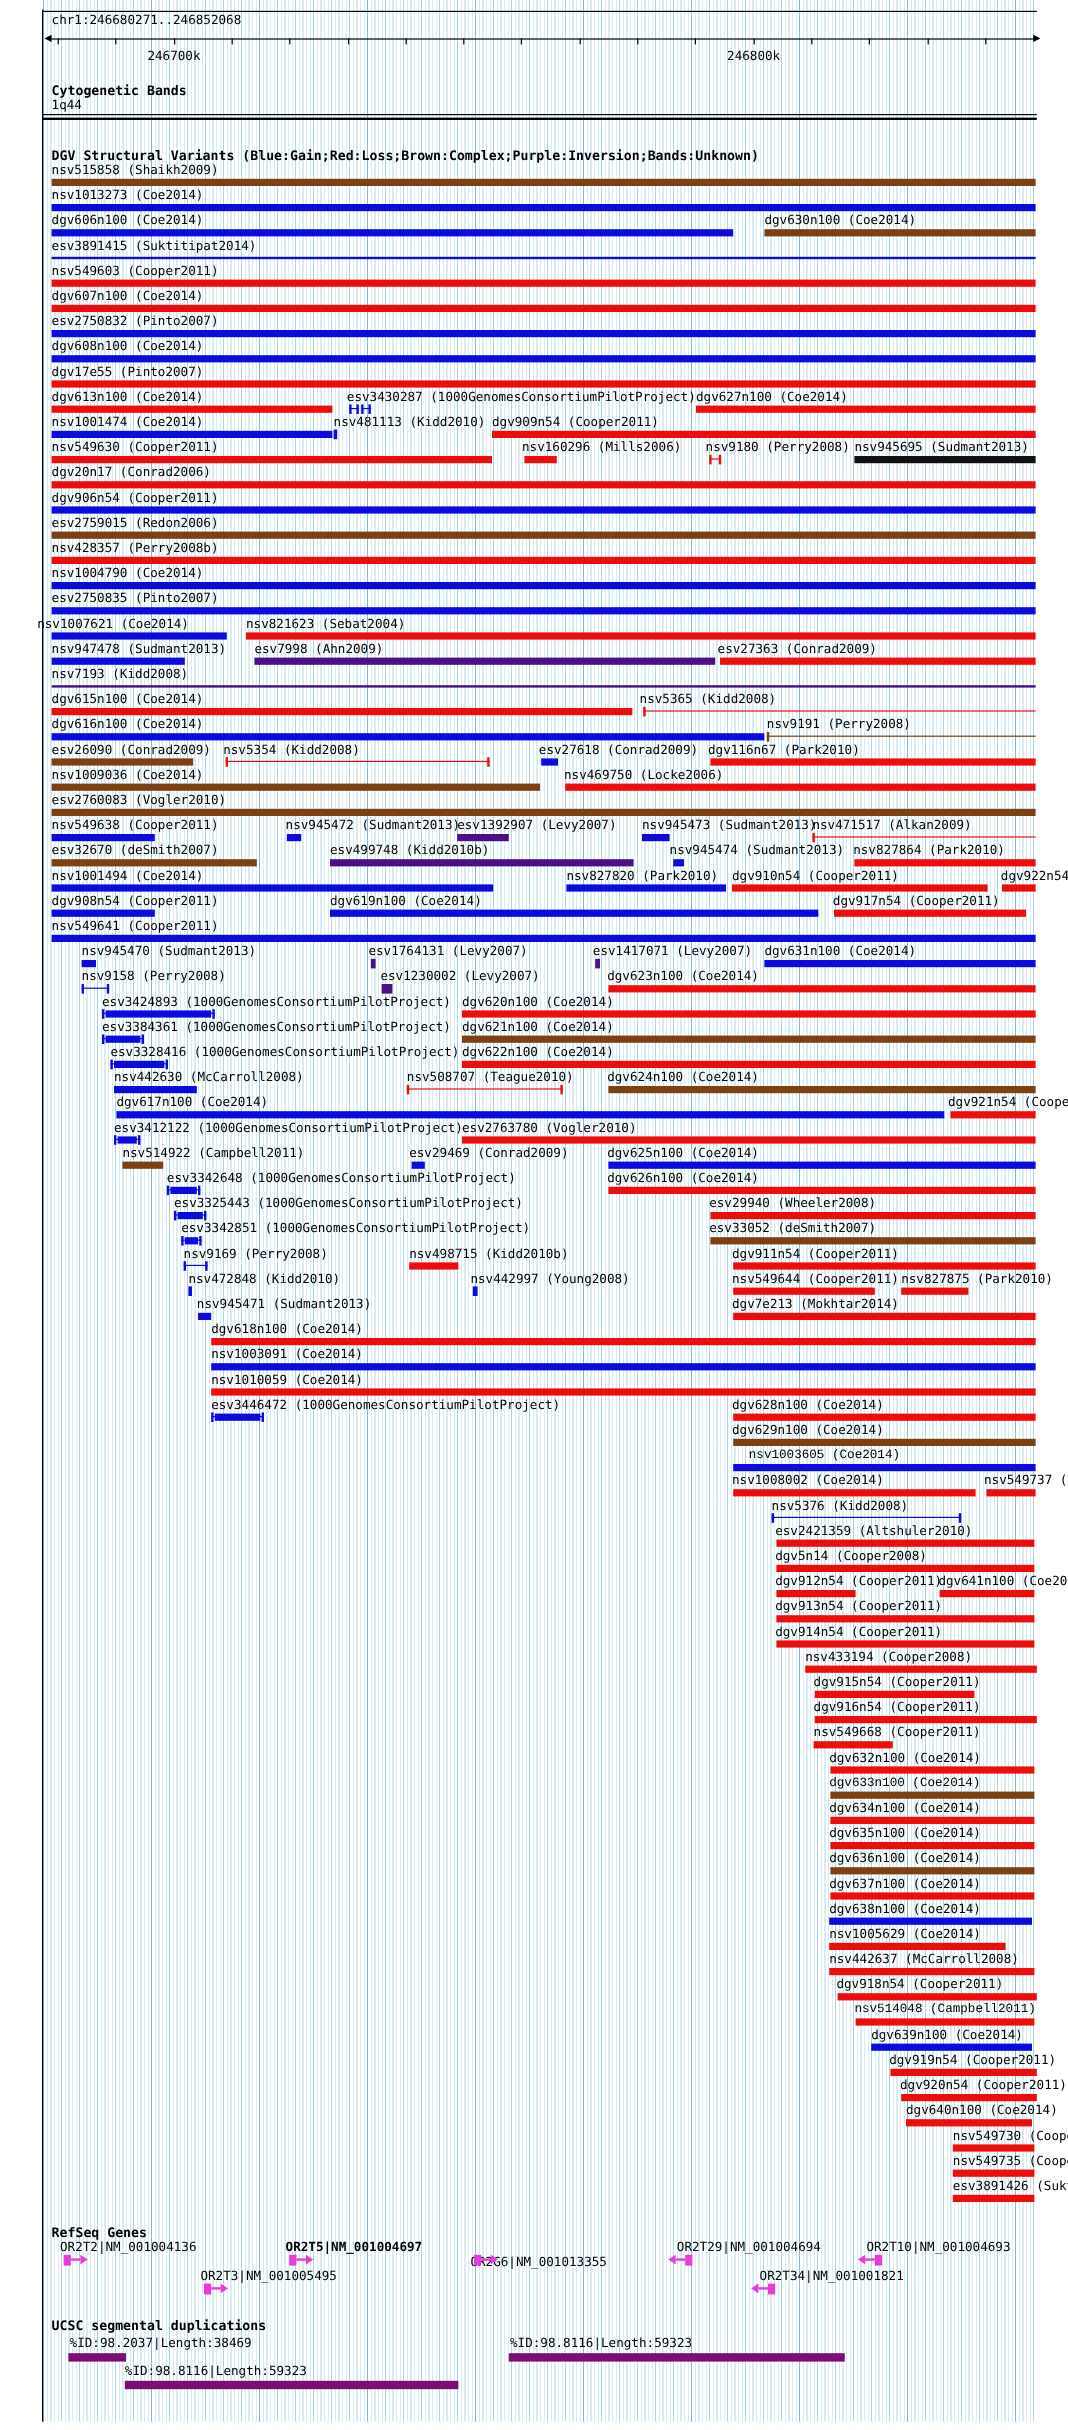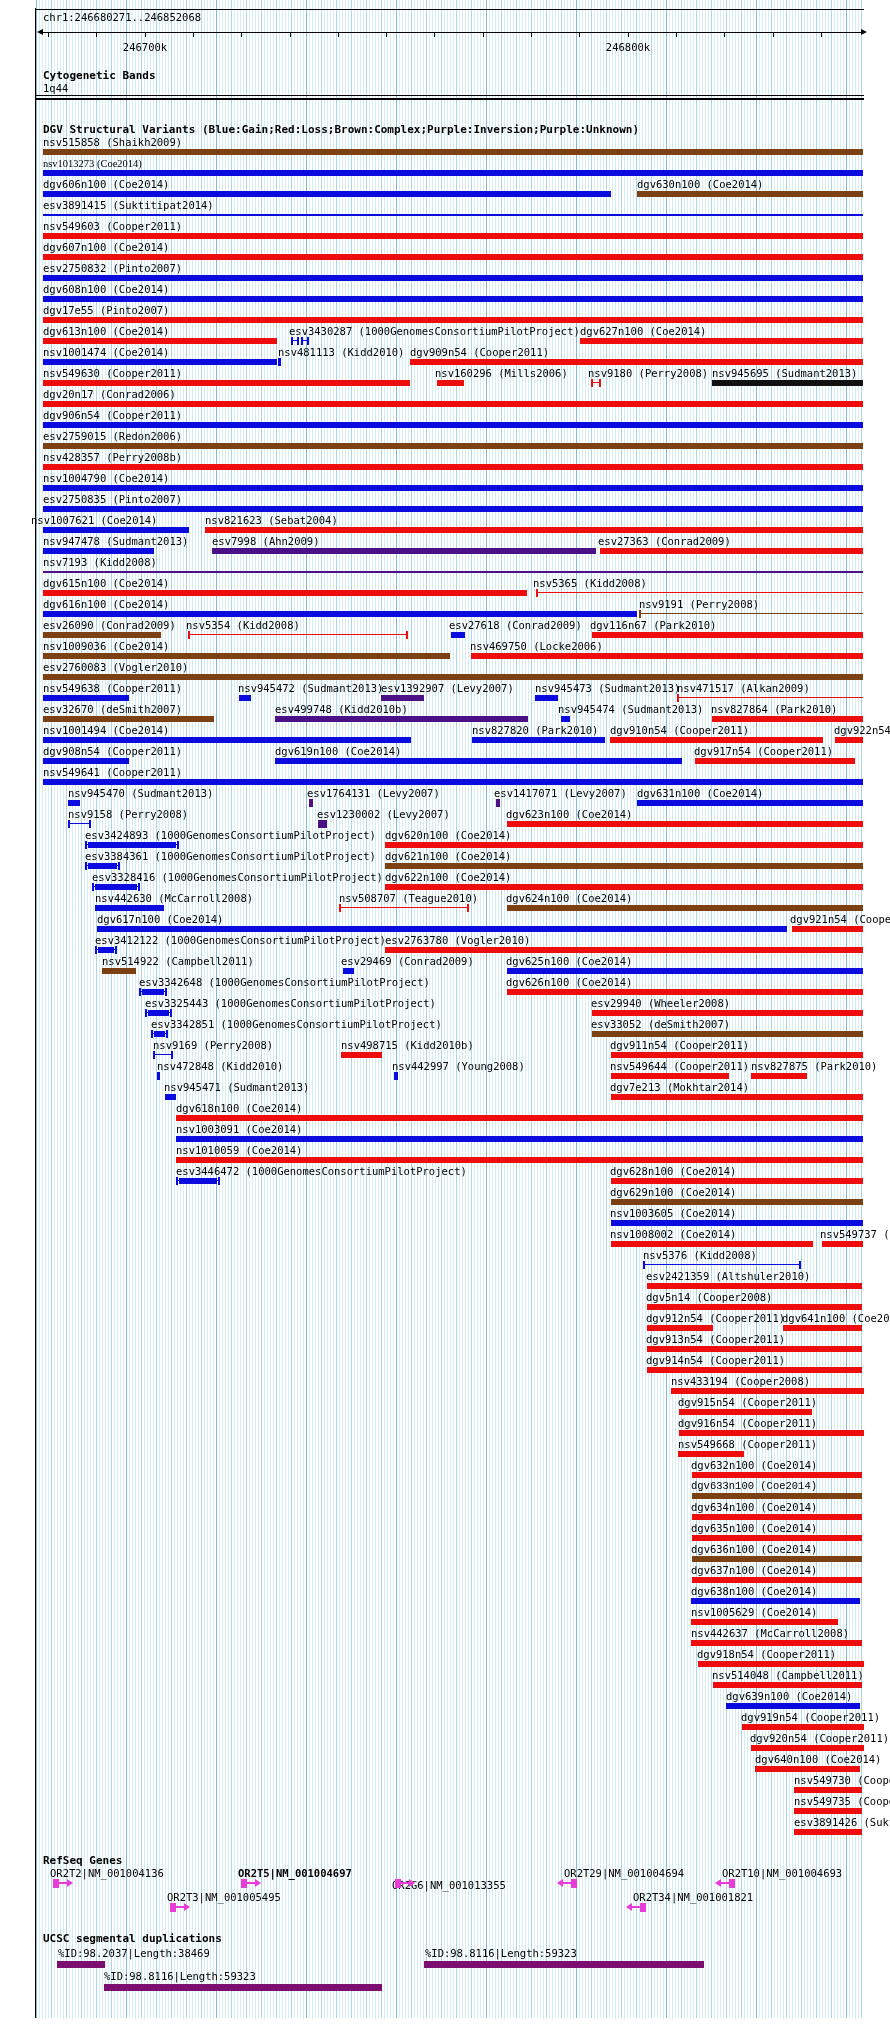--- a/index.html
+++ b/index.html
@@ -57,25 +57,25 @@
         <div class="ticklab" style="left: 145px; top: 41px; position: absolute;">246700k</div>
         <div class="ticklab" style="left: 628px; top: 41px; position: absolute;">246800k</div>
       </div>
   </div>
 
   <div class="hdr" style="left:43px;top:70px;">Cytogenetic Bands</div>
   <div class="lbl" style="left:43px;top:83px;">1q44</div>
   <div class="rule" style="left:35px;top:95px;width:829px;height:1px;"></div>
   <div class="rule" style="left:35px;top:98px;width:829px;height:2px;"></div>
 
-  <div class="hdr" style="left:43px;top:124px;">DGV Structural Variants (Blue:Gain;Red:Loss;Brown:Complex;Purple:Inversion;Purple:Unknown)</div>
+  <div class="hdr" style="left:43px;top:124px;">DGV Structural Variants (Blue:Gain;Red:Loss;Brown:Complex;Purple:Inversion;Bands:Unknown)</div>
   <div id="dgv-rows">
       <div class="lbl" style="left: 43px; top: 137px; position: absolute;">nsv515858 (Shaikh2009)</div>
       <div style="left: 43px; top: 149px; width: 820px; height: 6px; background: rgb(125, 64, 18); position: absolute;"></div>
-      <div class="lbl" style="left: 43px; top: 158px; position: absolute; font-family: Liberation Serif, serif;">nsv1013273 (Coe2014)</div>
+      <div class="lbl" style="left: 43px; top: 158px; position: absolute;">nsv1013273 (Coe2014)</div>
       <div style="left: 43px; top: 170px; width: 820px; height: 6px; background: rgb(11, 11, 224); position: absolute;"></div>
       <div class="lbl" style="left: 43px; top: 179px; position: absolute;">dgv606n100 (Coe2014)</div>
       <div style="left: 43px; top: 191px; width: 568px; height: 6px; background: rgb(11, 11, 224); position: absolute;"></div>
       <div class="lbl" style="left: 637px; top: 179px; position: absolute;">dgv630n100 (Coe2014)</div>
       <div style="left: 637px; top: 191px; width: 226px; height: 6px; background: rgb(125, 64, 18); position: absolute;"></div>
       <div class="lbl" style="left: 43px; top: 200px; position: absolute;">esv3891415 (Suktitipat2014)</div>
       <div style="left: 43px; top: 214px; width: 820px; height: 2px; background: rgb(11, 11, 224); position: absolute;"></div>
       <div class="lbl" style="left: 43px; top: 221px; position: absolute;">nsv549603 (Cooper2011)</div>
       <div style="left: 43px; top: 233px; width: 820px; height: 6px; background: rgb(238, 13, 13); position: absolute;"></div>
       <div class="lbl" style="left: 43px; top: 242px; position: absolute;">dgv607n100 (Coe2014)</div>
@@ -309,21 +309,21 @@
       <div style="left: 176px; top: 1157px; width: 687px; height: 6px; background: rgb(238, 13, 13); position: absolute;"></div>
       <div class="lbl" style="left: 176px; top: 1166px; position: absolute;">esv3446472 (1000GenomesConsortiumPilotProject)</div>
       <div style="left: 176px; top: 1180px; width: 44px; height: 1px; background: rgb(11, 11, 224); position: absolute;"></div>
       <div style="left: 176px; top: 1177px; width: 2px; height: 8px; background: rgb(11, 11, 224); position: absolute;"></div>
       <div style="left: 218px; top: 1177px; width: 2px; height: 8px; background: rgb(11, 11, 224); position: absolute;"></div>
       <div style="left: 179px; top: 1178px; width: 38px; height: 6px; background: rgb(11, 11, 224); position: absolute;"></div>
       <div class="lbl" style="left: 610px; top: 1166px; position: absolute;">dgv628n100 (Coe2014)</div>
       <div style="left: 611px; top: 1178px; width: 252px; height: 6px; background: rgb(238, 13, 13); position: absolute;"></div>
       <div class="lbl" style="left: 610px; top: 1187px; position: absolute;">dgv629n100 (Coe2014)</div>
       <div style="left: 611px; top: 1199px; width: 252px; height: 6px; background: rgb(125, 64, 18); position: absolute;"></div>
-      <div class="lbl" style="left: 610px; top: 1208px; position: absolute;">nsv1003605 (Coe2014)</div>
+      <div class="lbl" style="left: 624px; top: 1208px; position: absolute; font-family: Liberation Mono, monospace;">nsv1003605 (Coe2014)</div>
       <div style="left: 611px; top: 1220px; width: 252px; height: 6px; background: rgb(11, 11, 224); position: absolute;"></div>
       <div class="lbl" style="left: 610px; top: 1229px; position: absolute;">nsv1008002 (Coe2014)</div>
       <div style="left: 611px; top: 1241px; width: 202px; height: 6px; background: rgb(238, 13, 13); position: absolute;"></div>
       <div class="lbl" style="left: 820px; top: 1229px; position: absolute;">nsv549737 (C</div>
       <div style="left: 822px; top: 1241px; width: 41px; height: 6px; background: rgb(238, 13, 13); position: absolute;"></div>
       <div class="lbl" style="left: 643px; top: 1250px; position: absolute;">nsv5376 (Kidd2008)</div>
       <div style="left: 643px; top: 1264px; width: 158px; height: 1px; background: rgb(11, 11, 224); position: absolute;"></div>
       <div style="left: 643px; top: 1261px; width: 2px; height: 8px; background: rgb(11, 11, 224); position: absolute;"></div>
       <div style="left: 799px; top: 1261px; width: 2px; height: 8px; background: rgb(11, 11, 224); position: absolute;"></div>
       <div class="lbl" style="left: 646px; top: 1271px; position: absolute;">esv2421359 (Altshuler2010)</div>
@@ -359,21 +359,21 @@
       <div class="lbl" style="left: 691px; top: 1565px; position: absolute;">dgv637n100 (Coe2014)</div>
       <div style="left: 692px; top: 1577px; width: 170px; height: 6px; background: rgb(238, 13, 13); position: absolute;"></div>
       <div class="lbl" style="left: 691px; top: 1586px; position: absolute;">dgv638n100 (Coe2014)</div>
       <div style="left: 691px; top: 1598px; width: 169px; height: 6px; background: rgb(11, 11, 224); position: absolute;"></div>
       <div class="lbl" style="left: 691px; top: 1607px; position: absolute;">nsv1005629 (Coe2014)</div>
       <div style="left: 691px; top: 1619px; width: 147px; height: 6px; background: rgb(238, 13, 13); position: absolute;"></div>
       <div class="lbl" style="left: 691px; top: 1628px; position: absolute;">nsv442637 (McCarroll2008)</div>
       <div style="left: 691px; top: 1640px; width: 171px; height: 6px; background: rgb(238, 13, 13); position: absolute;"></div>
       <div class="lbl" style="left: 697px; top: 1649px; position: absolute;">dgv918n54 (Cooper2011)</div>
       <div style="left: 698px; top: 1661px; width: 166px; height: 6px; background: rgb(238, 13, 13); position: absolute;"></div>
-      <div class="lbl" style="left: 712px; top: 1670px; position: absolute;">nsv514048 (Campbell2011)</div>
+      <div class="lbl" style="left: 712px; top: 1670px; position: absolute; font-family: Liberation Mono, monospace;">nsv514048 (Campbell2011)</div>
       <div style="left: 713px; top: 1682px; width: 149px; height: 6px; background: rgb(238, 13, 13); position: absolute;"></div>
       <div class="lbl" style="left: 726px; top: 1691px; position: absolute;">dgv639n100 (Coe2014)</div>
       <div style="left: 726px; top: 1703px; width: 134px; height: 6px; background: rgb(11, 11, 224); position: absolute;"></div>
       <div class="lbl" style="left: 741px; top: 1712px; position: absolute;">dgv919n54 (Cooper2011)</div>
       <div style="left: 742px; top: 1724px; width: 122px; height: 6px; background: rgb(238, 13, 13); position: absolute;"></div>
       <div class="lbl" style="left: 750px; top: 1733px; position: absolute;">dgv920n54 (Cooper2011)</div>
       <div style="left: 751px; top: 1745px; width: 113px; height: 6px; background: rgb(238, 13, 13); position: absolute;"></div>
       <div class="lbl" style="left: 755px; top: 1754px; position: absolute;">dgv640n100 (Coe2014)</div>
       <div style="left: 755px; top: 1766px; width: 105px; height: 6px; background: rgb(238, 13, 13); position: absolute;"></div>
       <div class="lbl" style="left: 794px; top: 1775px; position: absolute;">nsv549730 (Coope</div>

